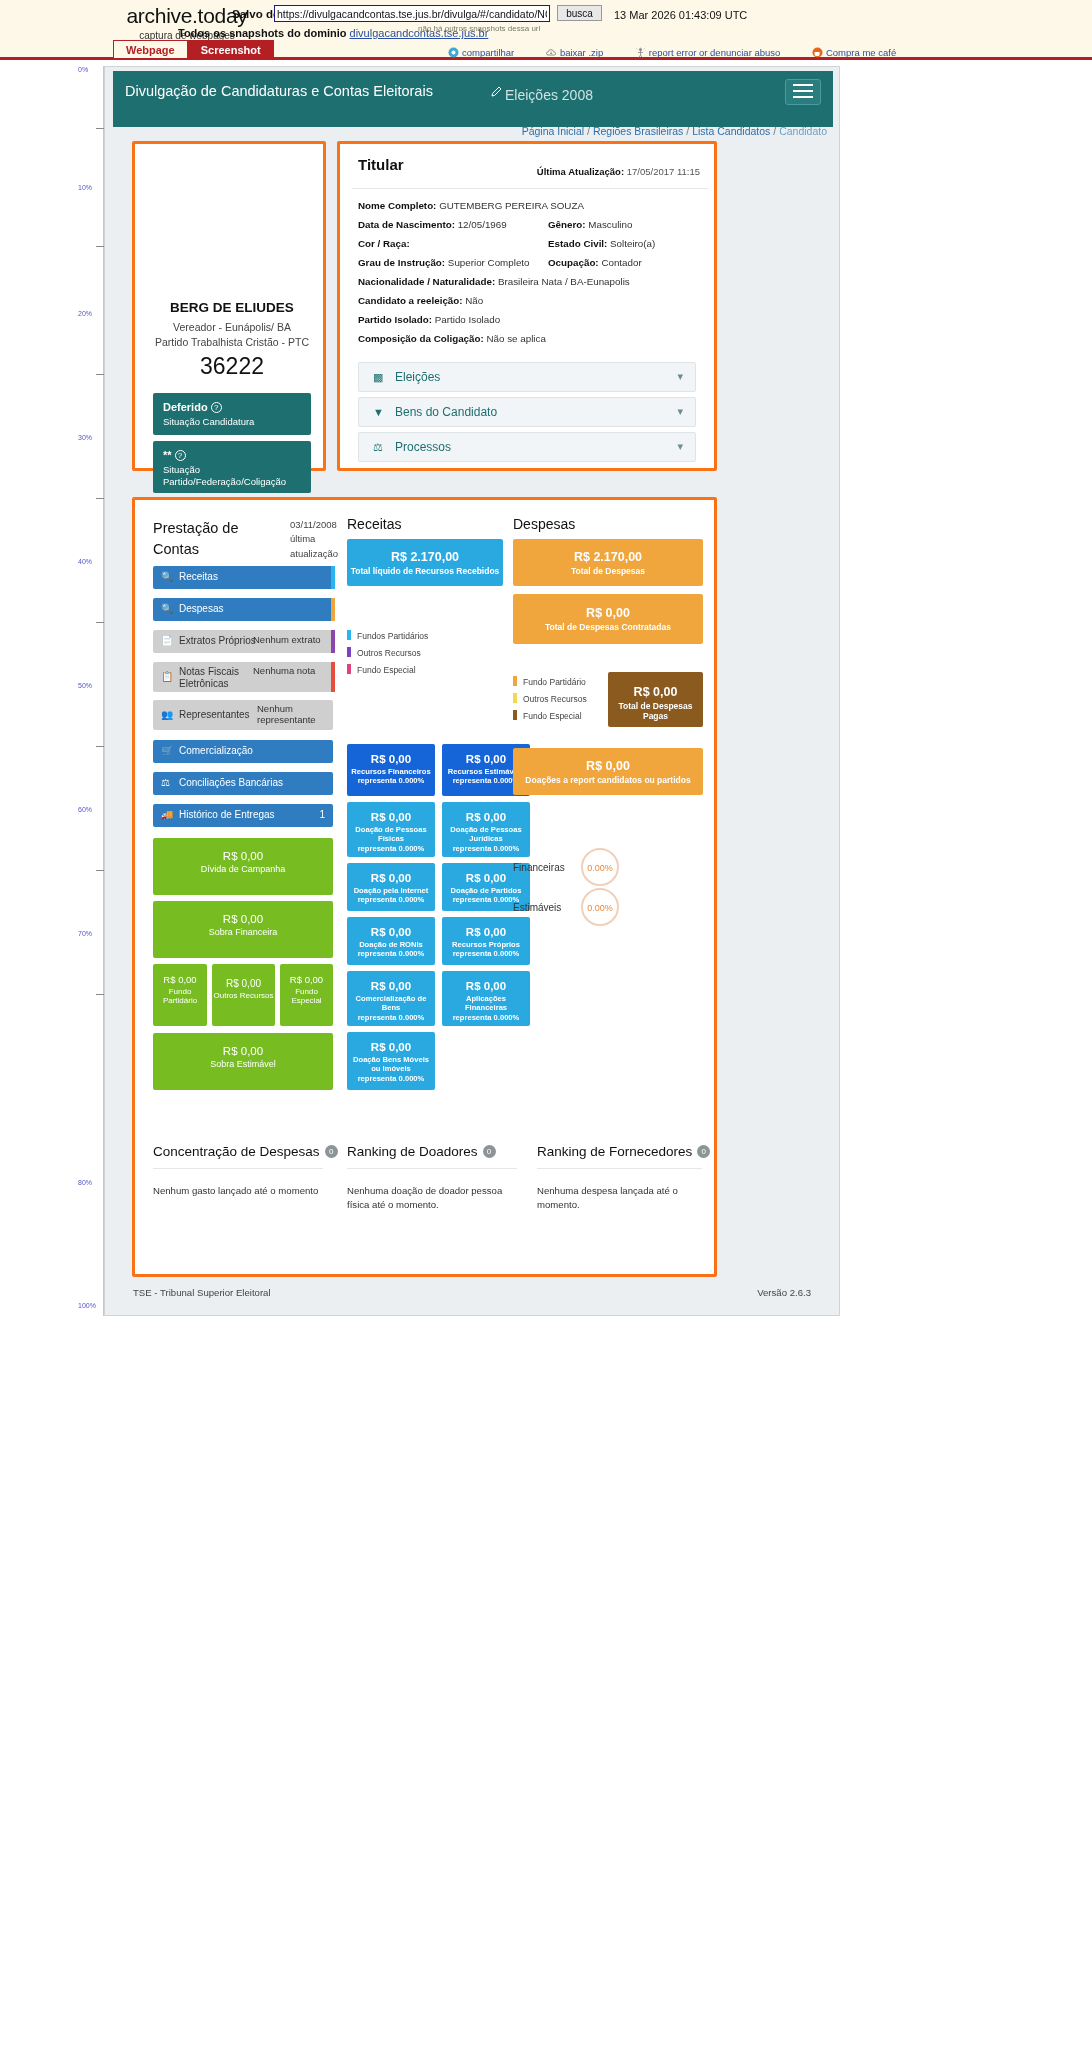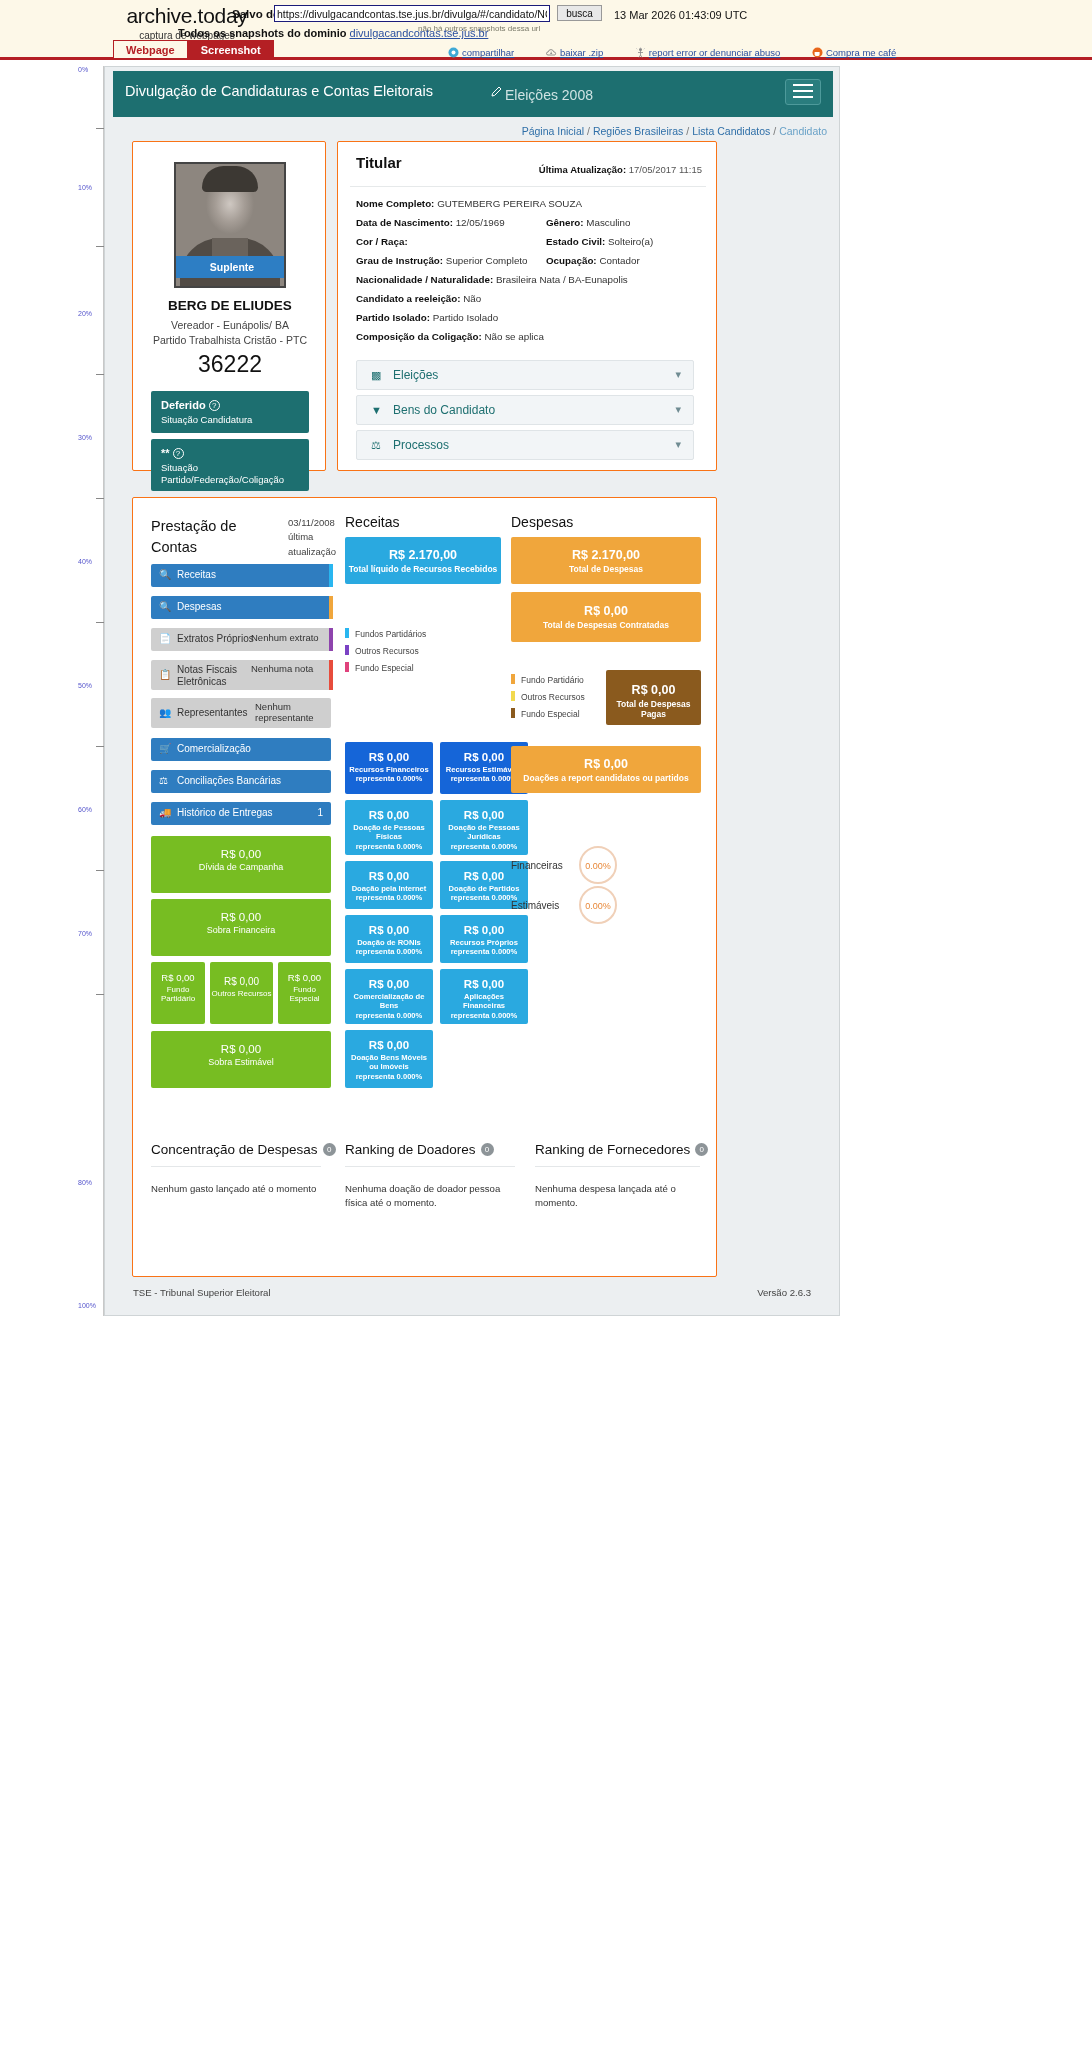--- a/index.html
+++ b/index.html
@@ -55,40 +55,40 @@
   #ruler-line { position:absolute; left:25px; top:0; width:1px; height:1250px; background:#c8c8c8; }
 
   
   #page {
     position:absolute; left:104px; top:66px; width:736px; height:1250px;
     background:#eceff1; border:1px solid #cfd4d6; overflow:hidden;
   }
 
   
   #app-header {
-    position:absolute; left:8px; top:4px; width:720px; height:46px;
+    position:absolute; left:8px; top:4px; width:720px; height:56px;
     background:#1d6f70;
     text-align:center;
   }
   #app-title { position:absolute; left:12px; top:12px; font-size:14.5px; color:#fff; }
   #app-elec { position:absolute; left:392px; top:16px; font-size:14px; color:#cfe3e3; }
   #pencil-icon { position:absolute; left:378px; top:14px; width:12px; height:12px; }
   #hamburger {
     position:absolute; right:12px; top:8px; width:36px; height:26px;
     background:#2a7d7e; border:1px solid #4e9a9b; border-radius:3px; cursor:pointer;
   }
   #hamburger i { display:block; height:2px; background:#fff; margin:4px 7px; }
 
   
   #breadcrumb { position:absolute; right:12px; top:58px; font-size:10.5px; color:#2f6fa8; }
   #breadcrumb span.sep { color:#777; }
   #breadcrumb span.cur { color:#6aa2c8; }
 
   
-  .card { background:#fff; border:1px solid #f97316; border-radius:2px; position:absolute; }
+  .card { background:#fff; border:3px solid #f97316; border-radius:2px; position:absolute; }
 
   
   #cand-card { left:27px; top:74px; width:194px; height:330px; }
   #photo-wrap { position:absolute; left:41px; top:20px; width:112px; height:126px; border:2px solid #444; overflow:hidden; background:#9a9a96; }
   #photo-face { position:absolute; left:0; top:0; width:108px; height:122px;
     background:
       radial-gradient(ellipse 24px 30px at 54px 40px, #cfc8c2 0%, #a59d96 60%, #8d867f 100%),
       linear-gradient(#b9b2ab,#807a74);
   }
   #photo-hair { position:absolute; left:26px; top:2px; width:56px; height:26px; background:#3c3833; border-radius:28px 28px 6px 6px; }
@@ -272,27 +272,20 @@
     <span>Página Inicial</span>
     <span class="sep">/</span>
     <span>Regiões Brasileiras</span>
     <span class="sep">/</span>
     <span>Lista Candidatos</span>
     <span class="sep">/</span>
     <span class="cur">Candidato</span>
   </div>
 
   <div class="card" id="cand-card">
-    <div id="photo-wrap">
-      <div id="photo-face"></div>
-      <div id="photo-hair"></div>
-      <div id="photo-shirt"></div>
-      <div id="photo-collar"></div>
-      <div id="suplente-band">Suplente</div>
-    </div>
     <div id="cand-name">BERG DE ELIUDES</div>
     <div id="cand-role">Vereador - Eunápolis/ BA</div>
     <div id="cand-party">Partido Trabalhista Cristão - PTC</div>
     <div id="cand-number">36222</div>
 
     <div class="status-box" id="status1">
       <div class="status-title">
         <span>Deferido</span><span class="qmark">?</span>
       </div>
       <div class="status-sub">Situação Candidatura</div>

